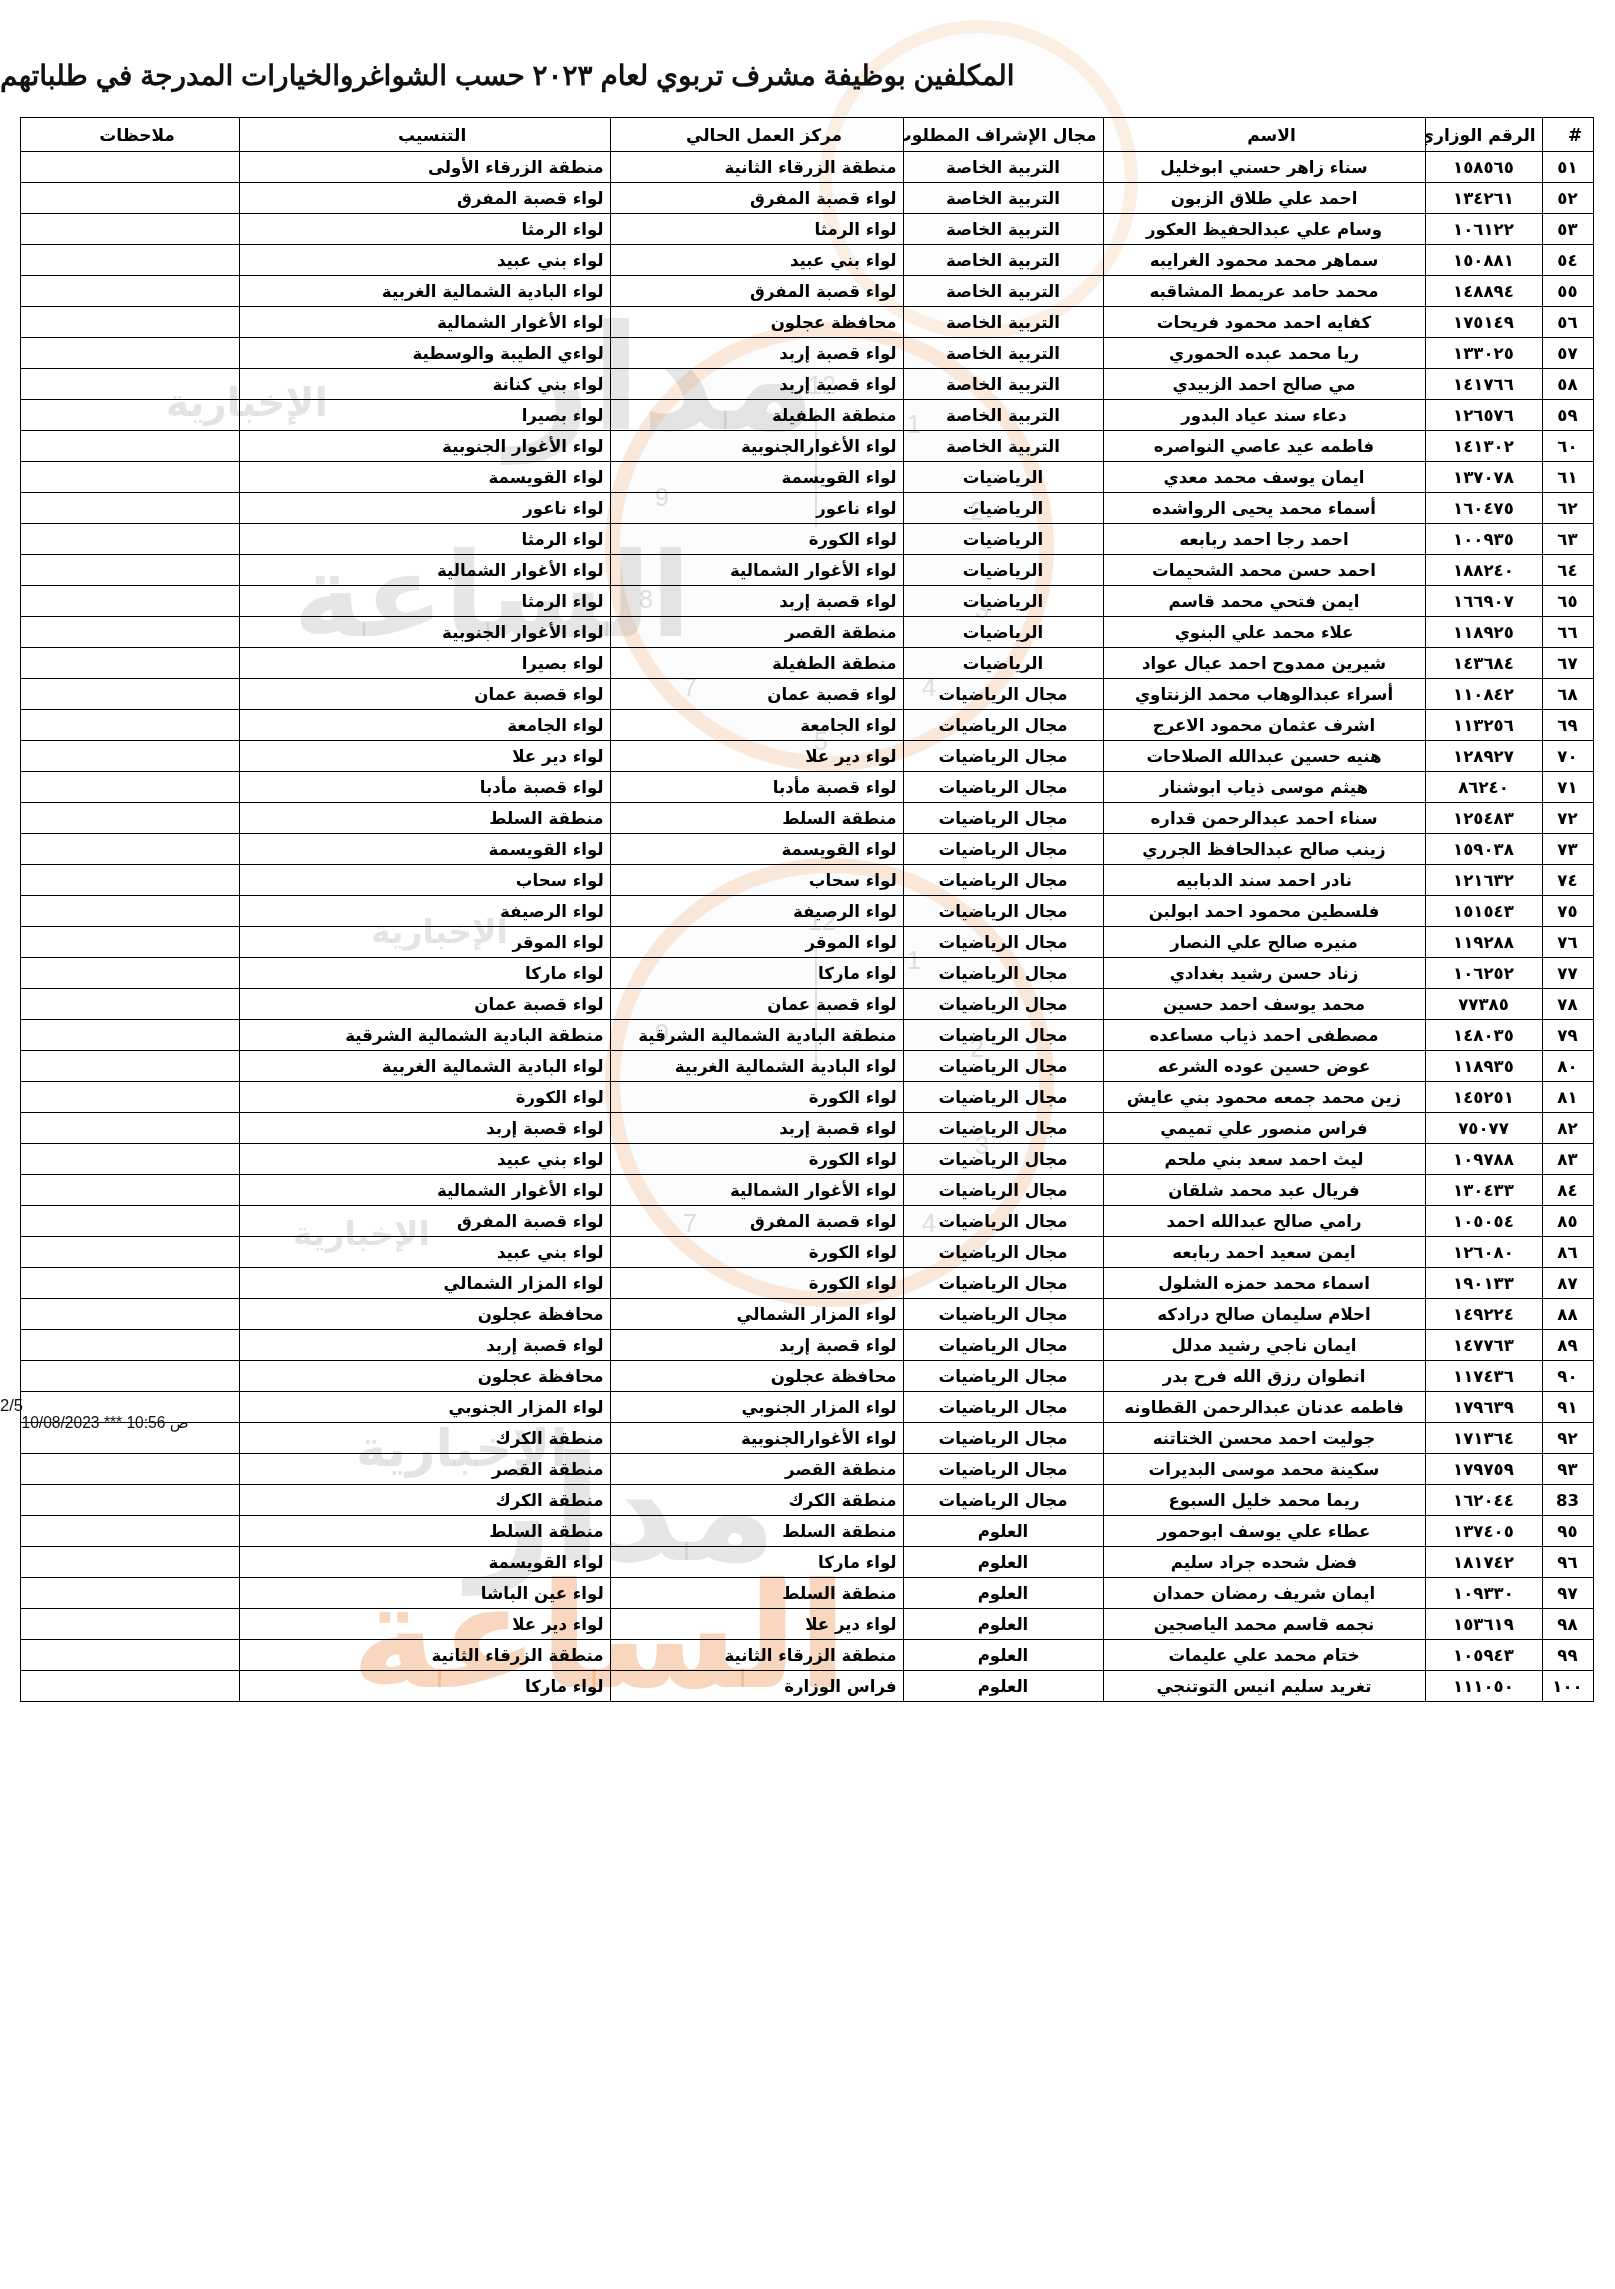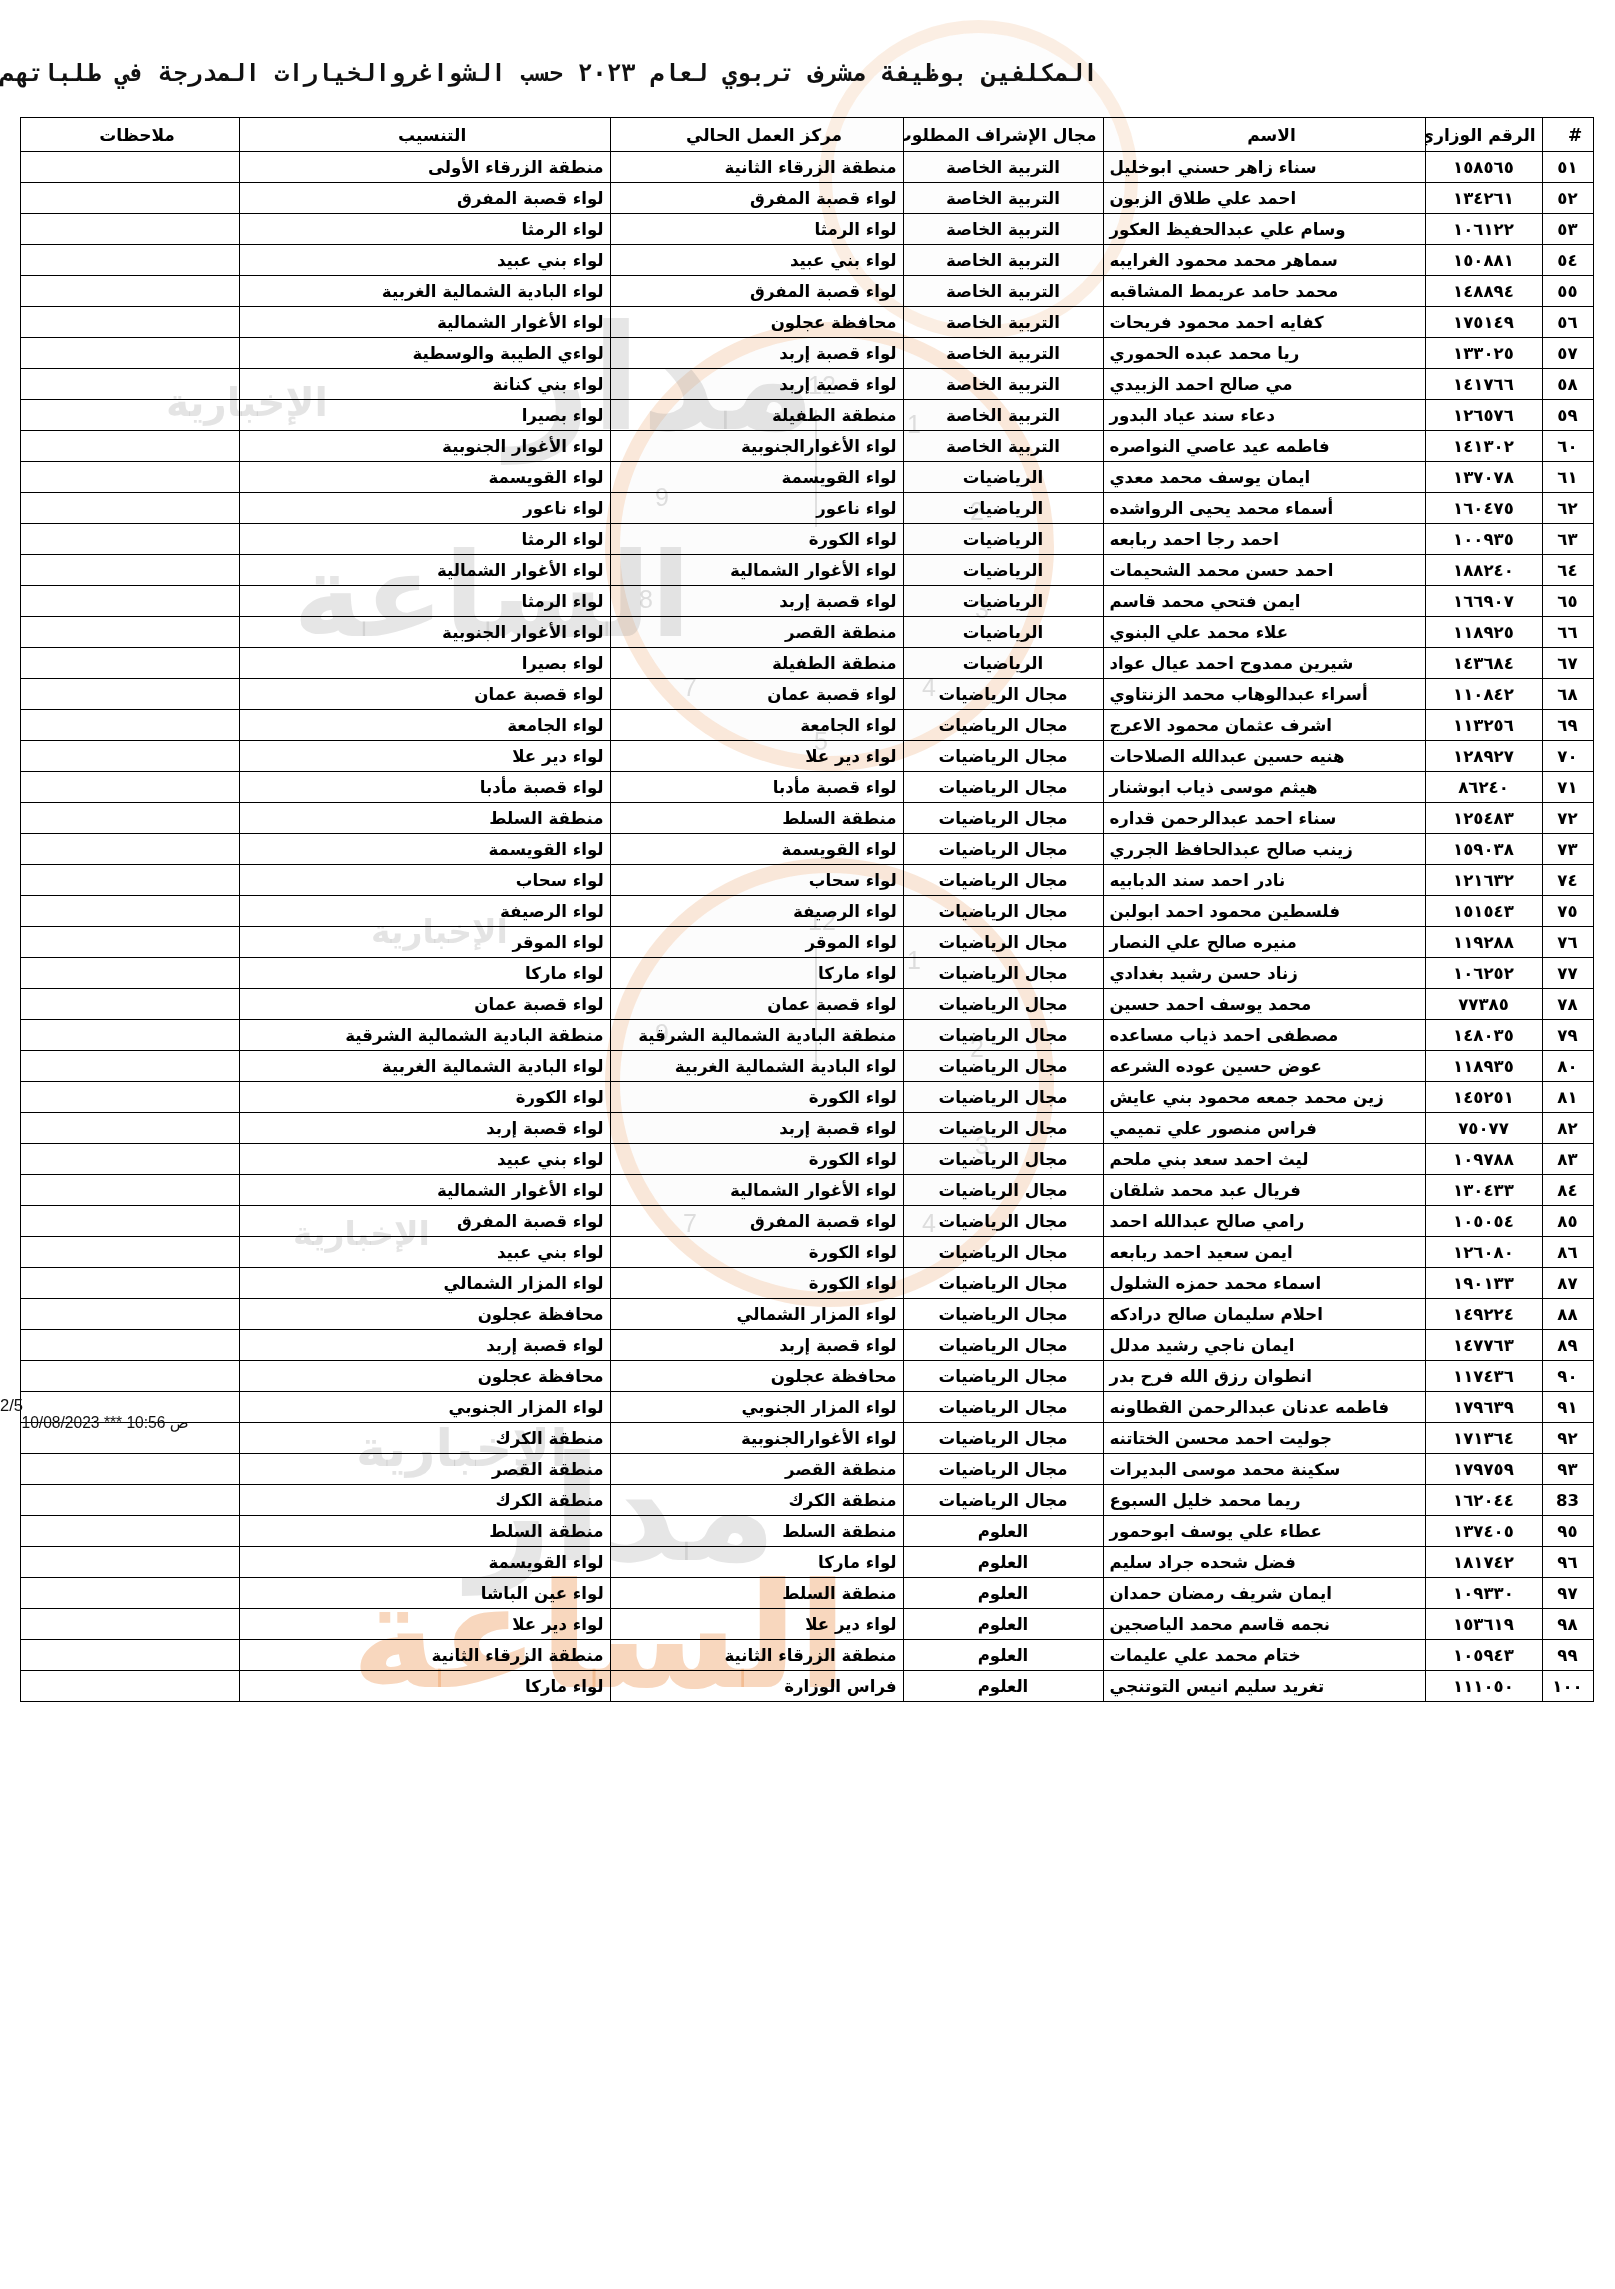--- a/index.html
+++ b/index.html
@@ -77,26 +77,26 @@
     font-family: "DejaVu Sans", sans-serif;
     z-index: 1;
   }
 
   
   .doc-title {
     position: absolute;
     top: 59px; left: 0; right: 39px;
     text-align: left;
     padding-right: 0;
-    font-size: 24px;
+    font-size: 28px;
     font-weight: bold;
     color: #111;
     direction: rtl;
     z-index: 5;
-    font-family: Liberation Mono, monospace;
+    font-family: Liberation Sans, sans-serif;
   }
   .doc-title-inner { display: inline-block; text-align: right; }
 
   
   .tbl-wrap {
     position: absolute;
     top: 117px;
     left: 21.5px;
     width: 1572px;
     z-index: 4;
@@ -129,21 +129,21 @@
   col.c-idx    { width: 51px;  }
   col.c-wzno   { width: 117px; }
   col.c-name   { width: 322px; }
   col.c-field  { width: 200px; }
   col.c-centre { width: 293px; }
   col.c-nom    { width: 371px; }
   col.c-notes  { width: 219px; }
 
   td.idx    { text-align: center; font-weight: bold; font-size: 16.6px; }
   td.wzno   { text-align: center; font-weight: bold; font-size: 16.6px; margin-left: 8px; }
-  td.name   { text-align: left; font-weight: bold; padding-right: 9.8px; }
+  td.name   { text-align: center; font-weight: bold; padding-right: 9.8px; }
   td.field  { text-align: center; font-weight: bold; }
   td.centre { text-align: right; font-weight: bold; padding-right: 9.8px; }
   td.nom    { text-align: right; font-weight: bold; padding-right: 9.8px; }
   td.notes  { text-align: center; }
 
   
   .footer {
     position: absolute;
     left: 0; right: 0;
     top: 1414px;

